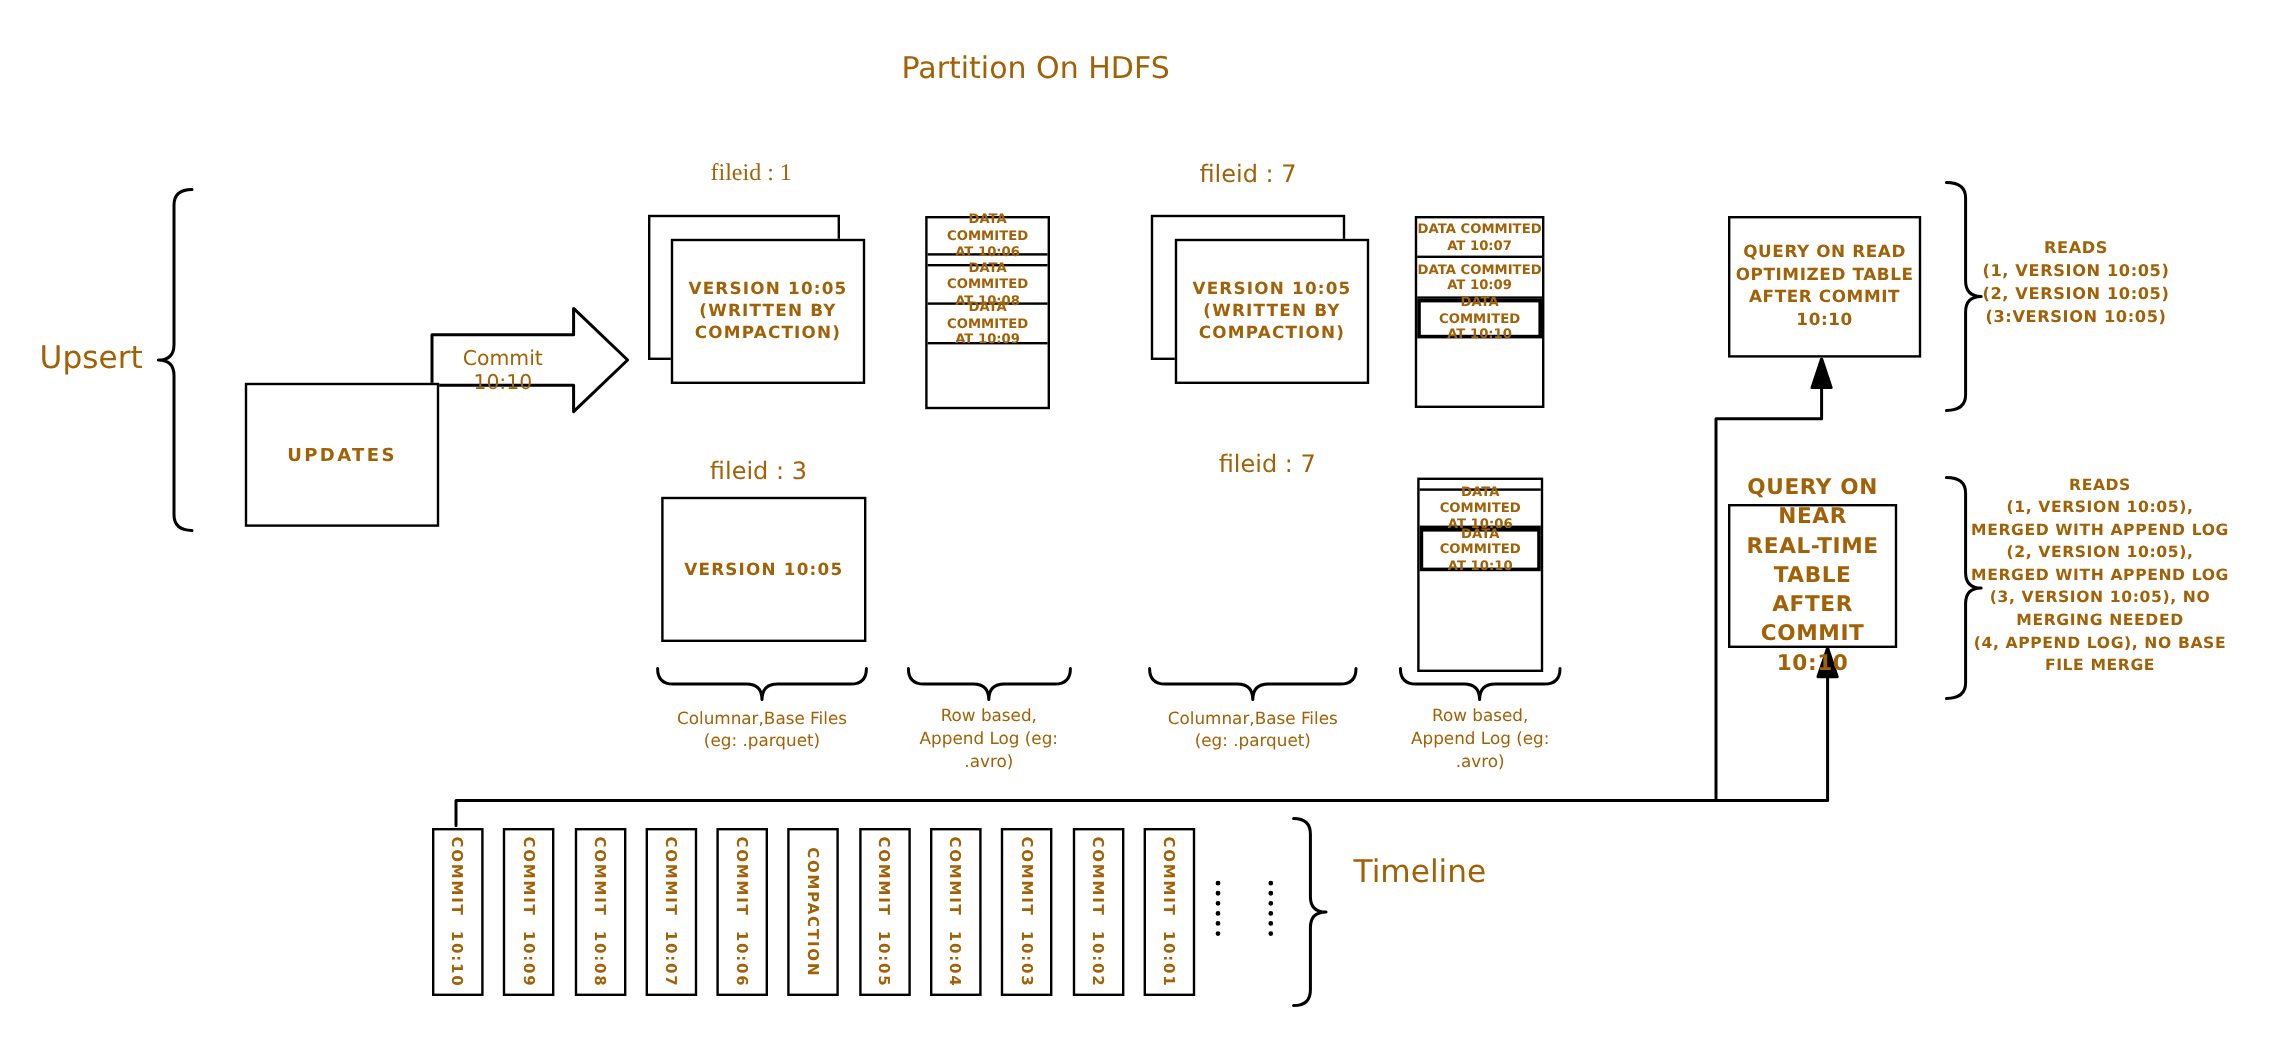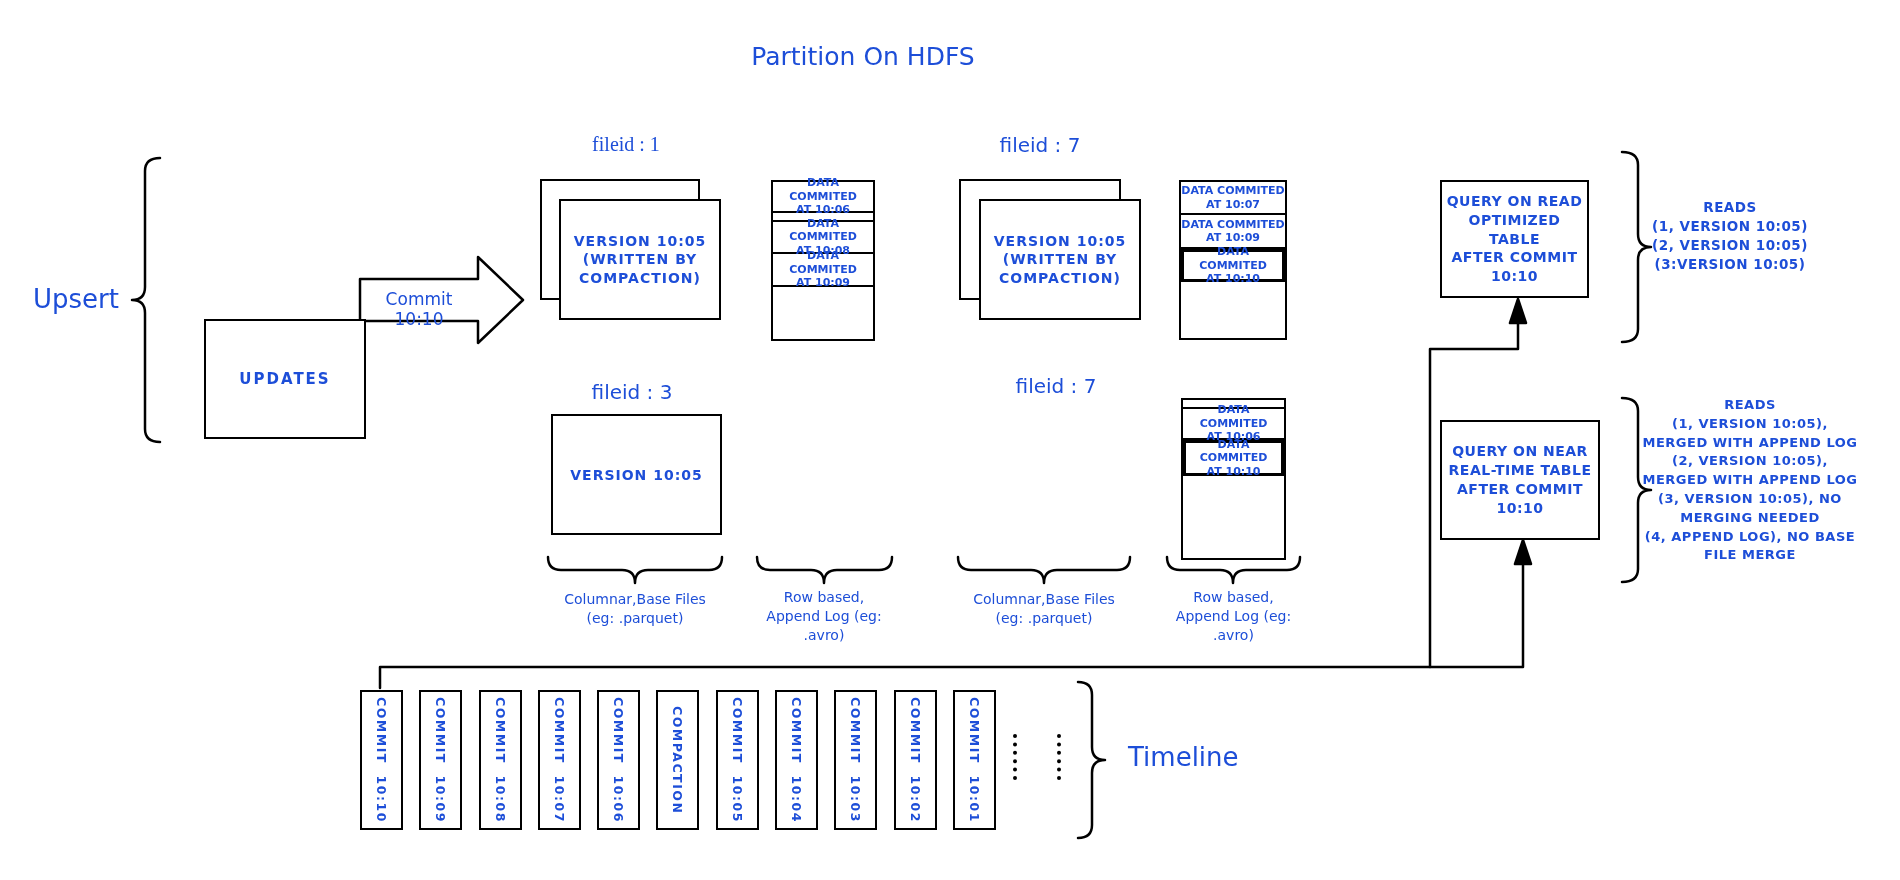--- a/index.html
+++ b/index.html
@@ -1,18 +1,18 @@
 <!DOCTYPE html>
 <html><head>
 <meta charset="utf-8">
 <style>
   html,body { margin:0; padding:0; background:#ffffff; }
   .canvas {
     position:relative; width:1900px; height:880px; background:#ffffff;
-    font-family:"DejaVu Sans", sans-serif; color:#1d4ed8; overflow:hidden;
+    font-family:"DejaVu Sans", sans-serif; color:#a16207; overflow:hidden;
   }
   .overlay { position:absolute; left:0; top:0; width:1900px; height:880px; }
   .t { position:absolute; }
   .pre { white-space:pre-line; }
   .ctr { text-align:center; }
   .hand { font-family:"DejaVu Sans", sans-serif; font-weight:400; }
   .boldtxt { font-weight:bold; letter-spacing:0.5px; }
   .box {
     position:absolute; border:2.5px solid #000; background:#fff;
     box-sizing:border-box; display:flex; align-items:center; justify-content:center;
@@ -136,32 +136,32 @@
 (eg: .parquet)</div>
   <div class="t hand ctr pre collabel" style="left:754px; top:588px; width:140px;">Row based,
 Append Log  (eg:
 .avro)</div>
   <div class="t hand ctr pre collabel" style="left:958px; top:590px; width:172px;">Columnar,Base Files
 (eg: .parquet)</div>
   <div class="t hand ctr pre collabel" style="left:1165px; top:588px; width:137px;">Row based,
 Append Log  (eg:
 .avro)</div>
 
-  <div class="box boldtxt pre" style="left:1440px; top:180px; width:149px; height:118px; font-size:14px; line-height:1.35;">
+  <div class="box boldtxt pre" style="left:1440px; top:180px; width:161px; height:118px; font-size:14px; line-height:1.35;">
     <span class="pre">QUERY ON READ
 OPTIMIZED TABLE
 AFTER COMMIT
 10:10</span>
   </div>
   <div class="t boldtxt ctr pre" style="left:1640px; top:198px; width:180px; font-size:13.5px; line-height:19px;">READS
 (1, VERSION 10:05)
 (2, VERSION 10:05)
 (3:VERSION 10:05)</div>
 
-  <div class="box boldtxt pre" style="left:1440px; top:420px; width:160px; height:120px; font-size:14px; line-height:1.35;">
+  <div class="box boldtxt pre" style="left:1440px; top:420px; width:141px; height:120px; font-size:18px; line-height:1.35;">
     <span class="pre">QUERY ON NEAR
 REAL-TIME TABLE
 AFTER COMMIT
 10:10</span>
   </div>
   <div class="t boldtxt ctr pre" style="left:1635px; top:396px; width:230px; font-size:13px; line-height:18.8px;">READS
 (1, VERSION 10:05),
 MERGED WITH APPEND LOG
 (2, VERSION 10:05),
 MERGED WITH APPEND LOG
@@ -200,15 +200,15 @@
       </div>
     <div class="tlbox">
         <span>COMMIT  10:02</span>
       </div>
     <div class="tlbox">
         <span>COMMIT  10:01</span>
       </div>
   </div>
   <div class="vdots" style="left:1013px; top:734px;"></div>
   <div class="vdots" style="left:1057px; top:734px;"></div>
-  <div class="t hand" style="left:1128px; top:742px; width:140px; font-size:26px;">Timeline</div>
+  <div class="t hand" style="left:1128px; top:712px; width:140px; font-size:26px;">Timeline</div>
 
 </div>
 
 </body></html>

